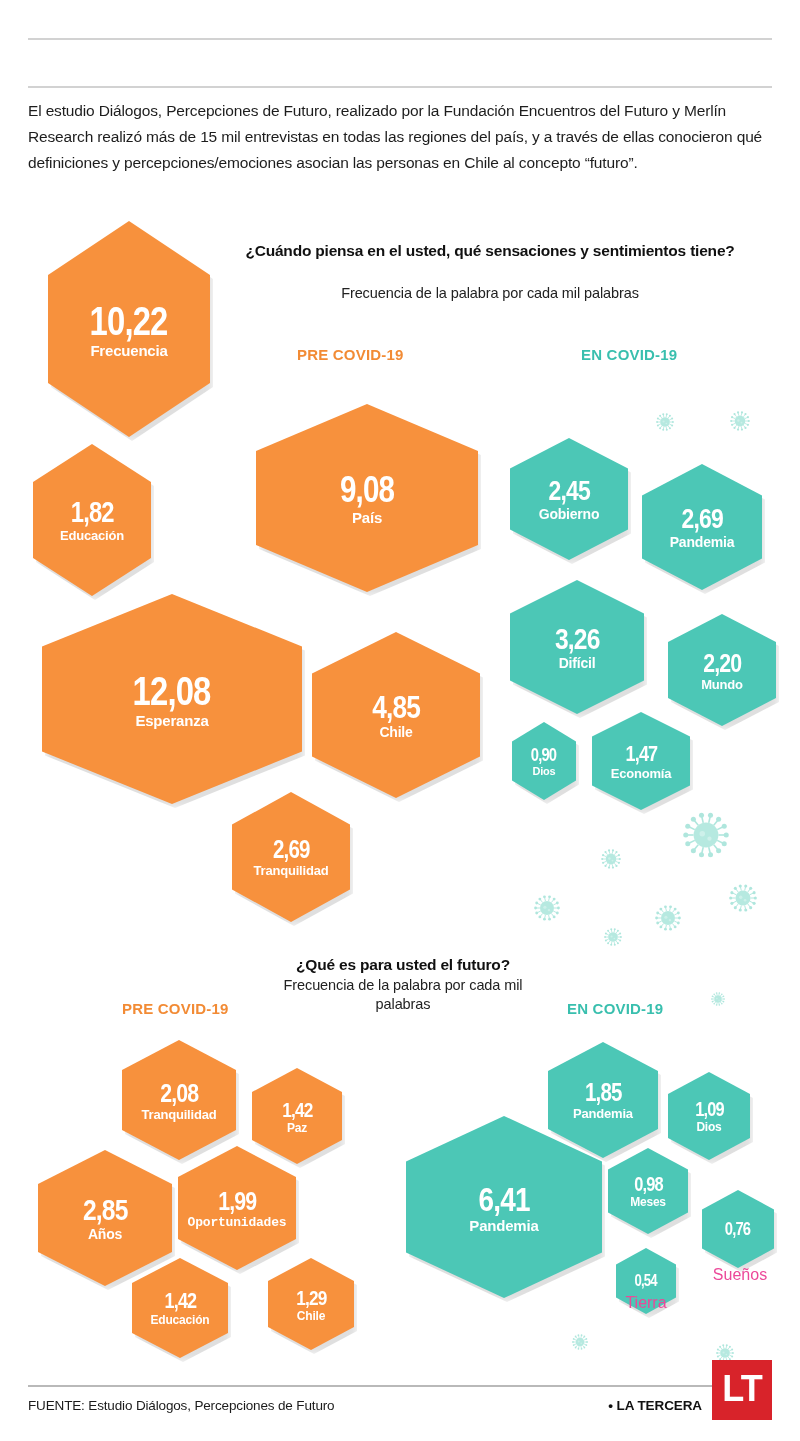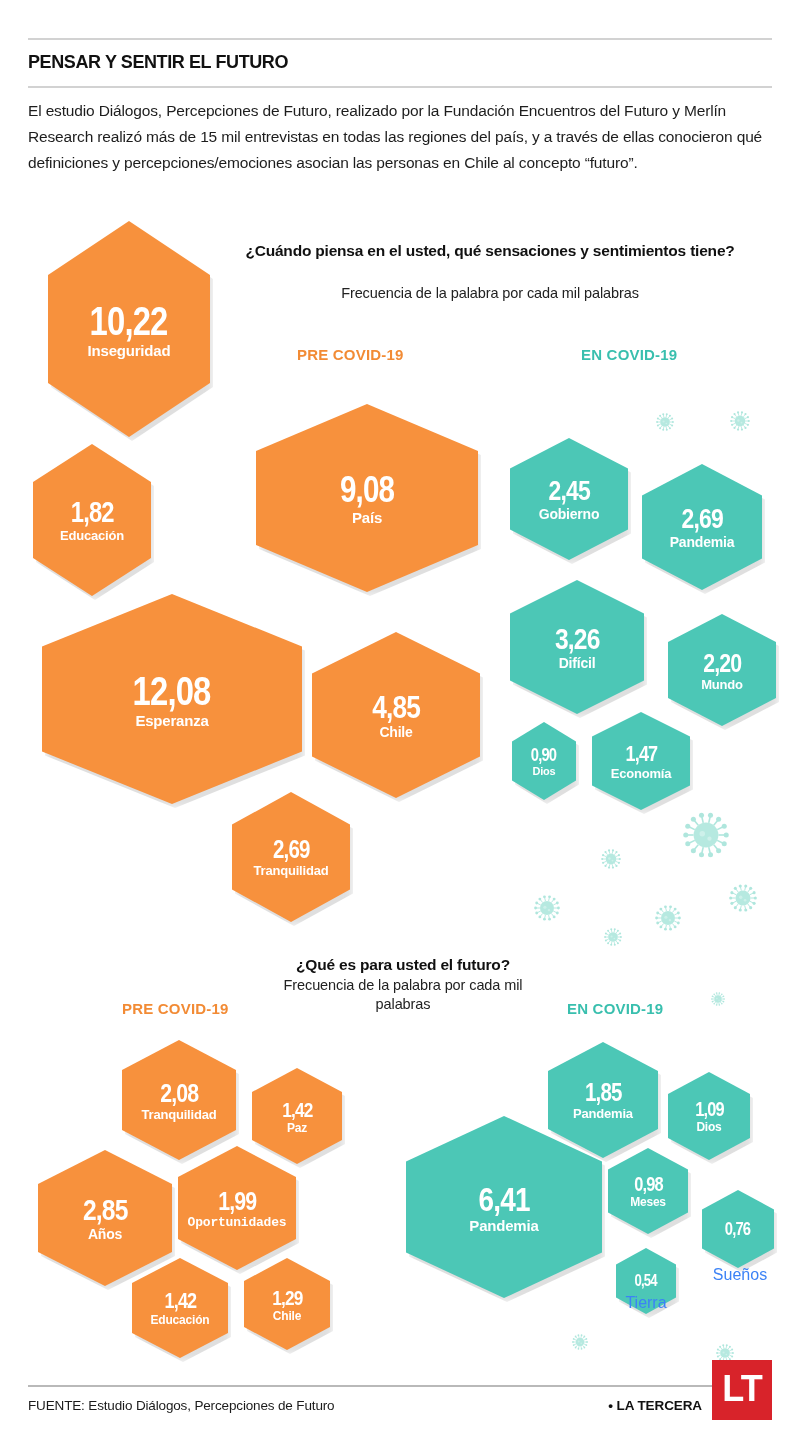--- a/index.html
+++ b/index.html
@@ -68,21 +68,21 @@
   .hex .val {
     font-weight:bold; letter-spacing:-1px;
     font-family:"Liberation Sans", sans-serif;
     transform: scaleX(0.82);
   }
   .hex .lbl { font-weight:bold; letter-spacing:-0.2px; margin-top:2px; }
 
   
   .outlabel {
     position:absolute; text-align:center; font-size:16px;
-    color:#3b82f6; white-space:nowrap;
+    color:#ec4899; white-space:nowrap;
   }
 
   
   .virus { position:absolute; opacity:0.55; }
 
   
   #source {
     position:absolute; left:28px; top:1398px;
     font-size:13.5px; color:#1b1b1b; letter-spacing:-0.15px;
   }
@@ -99,40 +99,39 @@
     color:#fff; font-weight:bold; font-size:36px;
     letter-spacing:-1px; line-height:1; transform:translateY(-1px);
   }
 </style>
 </head>
 <body>
 
 <div id="page">
 
   <div class="rule" id="rule-top"></div>
-  <h1 id="headline">PENSAR Y SENTIR EL FUTURO</h1>
   <div class="rule" id="rule-mid"></div>
   <p id="intro">El estudio Diálogos, Percepciones de Futuro, realizado por la Fundación Encuentros del Futuro y Merlín Research realizó más de 15 mil entrevistas en todas las regiones del país, y a través de ellas conocieron qué definiciones y percepciones/emociones asocian las personas en Chile al concepto “futuro”.</p>
 
   <div class="sec-title" style="left:240px; top:240px; width:500px;">¿Cuándo piensa en el usted, qué sensaciones y sentimientos tiene?</div>
   <div class="sec-sub" style="left:240px; top:284px; width:500px;">Frecuencia de la palabra por cada mil palabras</div>
   <div class="grp-label grp-pre" style="left:297px; top:346px;">PRE COVID-19</div>
   <div class="grp-label grp-en" style="left:581px; top:346px;">EN COVID-19</div>
 
   <div class="sec-title" style="left:268px; top:954px; width:270px;">¿Qué es para usted el futuro?</div>
   <div class="sec-sub" style="left:268px; top:976px; width:270px;">Frecuencia de la palabra por cada mil palabras</div>
   <div class="grp-label grp-pre" style="left:122px; top:1000px;">PRE COVID-19</div>
   <div class="grp-label grp-en" style="left:567px; top:1000px;">EN COVID-19</div>
 
   <div id="hex-layer">
       <div class="hexwrap" style="left: 48px; top: 221px; width: 162px; height: 216px;">
         <div class="hex-shadow"></div>
         <div class="hex orange">
           <div class="val" style="font-size: 40px;">10,22</div>
-          <div class="lbl" style="font-size: 15px;">Inseguridad</div>
+          <div class="lbl" style="font-size: 15px;">Frecuencia</div>
         </div>
       </div>
       <div class="hexwrap" style="left: 33px; top: 444px; width: 118px; height: 152px;">
         <div class="hex-shadow"></div>
         <div class="hex orange">
           <div class="val" style="font-size: 29px;">1,82</div>
           <div class="lbl" style="font-size: 13px;">Educación</div>
         </div>
       </div>
       <div class="hexwrap" style="left: 256px; top: 404px; width: 222px; height: 188px;">
@@ -233,21 +232,21 @@
           <div class="lbl" style="font-size: 13px; font-family: Liberation Mono, monospace;">Oportunidades</div>
         </div>
       </div>
       <div class="hexwrap" style="left: 132px; top: 1258px; width: 96px; height: 100px;">
         <div class="hex-shadow"></div>
         <div class="hex orange">
           <div class="val" style="font-size: 22px;">1,42</div>
           <div class="lbl" style="font-size: 12px;">Educación</div>
         </div>
       </div>
-      <div class="hexwrap" style="left: 244px; top: 1258px; width: 86px; height: 92px;">
+      <div class="hexwrap" style="left: 268px; top: 1258px; width: 86px; height: 92px;">
         <div class="hex-shadow"></div>
         <div class="hex orange">
           <div class="val" style="font-size: 21px;">1,29</div>
           <div class="lbl" style="font-size: 12px;">Chile</div>
         </div>
       </div>
       <div class="hexwrap" style="left: 548px; top: 1042px; width: 110px; height: 116px;">
         <div class="hex-shadow"></div>
         <div class="hex teal">
           <div class="val" style="font-size: 25px;">1,85</div>

